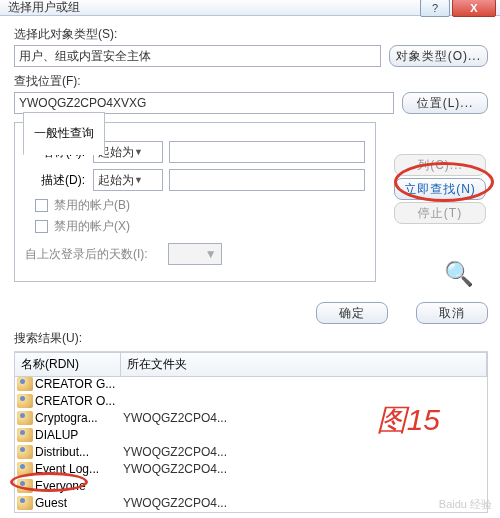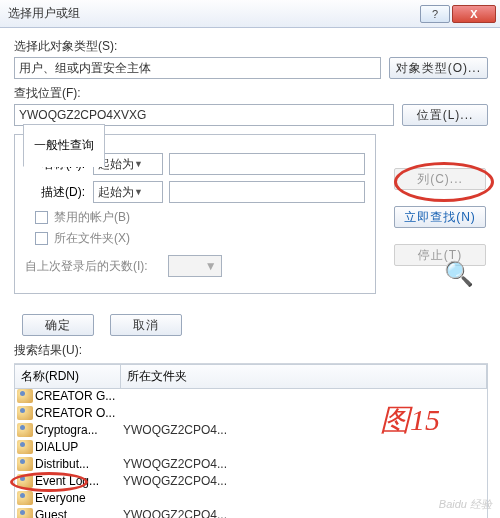--- a/index.html
+++ b/index.html
@@ -1,55 +1,55 @@
 <!DOCTYPE html>
 <html><head>
 <meta charset="utf-8">
 <style>
 *{box-sizing:border-box;margin:0;padding:0;font-family:"Microsoft YaHei","SimSun",sans-serif;font-size:12px}
 body{background:#fff;width:500px;height:518px;overflow:hidden;position:relative}
-.titlebar{height:28px;background:linear-gradient(#fdfdfe,#e8eef7);border-bottom:1px solid #b8c4d8;display:flex;align-items:center;padding:0 4px 0 8px}
+.titlebar{height:16px;background:linear-gradient(#fdfdfe,#e8eef7);border-bottom:1px solid #b8c4d8;display:flex;align-items:center;padding:0 4px 0 8px}
 .title-txt{flex:1;color:#333}
 .winbtn{width:30px;height:18px;margin-left:2px;border:1px solid #8a9bb5;background:linear-gradient(#f7fbff,#d7e5f5);border-radius:2px;display:flex;align-items:center;justify-content:center;font-size:11px;color:#444}
 .winbtn.close{background:linear-gradient(#f08e8e,#d64b3a);border-color:#a63a2e;color:#fff;width:44px;font-weight:bold}
 .body{padding:10px 12px 6px 14px}
 .row{display:flex;align-items:center;margin-bottom:4px}
 .lbl{color:#333;margin-bottom:2px}
 .field{flex:1;height:22px;border:1px solid #a8b2c0;background:#fff;padding:2px 4px;color:#333;display:flex;align-items:center}
-.btn{height:22px;min-width:86px;border:1px solid #9aa8bc;background:linear-gradient(#fdfdfe,#e6ecf4);border-radius:2px;padding:0 6px;margin-left:8px;color:#333;letter-spacing:1px;display:flex;align-items:center;justify-content:center;cursor:default}
+.btn{height:22px;min-width:86px;border:1px solid #9aa8bc;background:linear-gradient(#fdfdfe,#e6ecf4);border-radius:8px;padding:0 6px;margin-left:8px;color:#333;letter-spacing:1px;display:flex;align-items:center;justify-content:center;cursor:default}
 .btn.disabled{color:#999;background:#f3f3f3;border-color:#cfcfcf}
 .tabbox{border:1px solid #b8c0cc;margin-top:8px;position:relative;padding:12px 10px 10px 10px}
 .tab{position:absolute;top:-11px;left:8px;background:#fff;border:1px solid #b8c0cc;border-bottom:1px solid #fff;padding:12px 10px;font-size:12px}
 .formrow{display:flex;align-items:center;margin:6px 0}
 .formlbl{width:60px;color:#000000;text-align:right;margin-right:8px}
 .sunk{height:22px;border:1px solid #a8b2c0;background:#fff;padding:0 4px;display:flex;align-items:center}
 .select{width:70px;color:#333}
 .select .caret{color:#555;font-size:9px}
 .txtinput{flex:1;margin-left:6px}
 .chkrow{display:flex;align-items:center;margin:4px 0 4px 10px;color:#888}
 .chk{width:13px;height:13px;border:1px solid #9aa8bc;margin-right:6px;background:#fff}
-.rightcol{position:absolute;right:14px;top:130px;width:92px;display:flex;flex-direction:column;gap:16px}
+.rightcol{position:absolute;right:14px;top:130px;width:92px;display:flex;flex-direction:column;gap:2px}
 .rightcol .btn{margin-left:0;width:100%;min-width:0}
 .ring{position:absolute;border:3px solid #d83a2e;border-radius:50%;pointer-events:none}
 .ring1{width:100px;height:40px;right:6px;top:162px}
 .ring2{width:78px;height:20px;left:10px;top:472px}
 .mag{position:absolute;right:26px;top:260px;font-size:24px}
-.btnrow{display:flex;gap:8px;margin-top:6px}
+.btnrow{display:flex;justify-content:flex-end;gap:20px;margin-top:6px}
 .results{border-top:1px solid #d0d6de;margin-top:4px}
 .reshead{display:flex;background:linear-gradient(#fbfcfe,#eef2f7);border:1px solid #c8d0da}
 .reshead .col{padding:3px 6px;border-right:1px solid #c8d0da}
 .col1{width:106px}.col2{flex:1}
 .reslist{height:136px;overflow:hidden;border:1px solid #c8d0da;border-top:none;background:#fff}
 .resrow{display:flex;align-items:flex-start;height:17px;padding-left:2px;font-family:Tahoma,sans-serif;font-size:11px}
 .ico{width:16px;height:14px;margin-right:2px;background:radial-gradient(circle at 30% 30%,#ffe9a8,#d9a44a);border-radius:2px;position:relative}
 .ico::after{content:"";position:absolute;left:3px;top:2px;width:5px;height:5px;background:#6a8ec8;border-radius:50%}
 .resrow .c1{width:88px;white-space:nowrap;overflow:hidden}
 .resrow .c2{flex:1;color:#333}
-.annot{position:absolute;right:60px;top:400px;color:#e03a2e;font-size:30px;font-family:Liberation Serif, serif;font-style:italic}
-.wm{position:absolute;right:8px;bottom:6px;color:#ccc;font-size:11px;font-style:italic}
+.annot{position:absolute;right:60px;top:400px;color:#e03a2e;font-size:30px;font-family:Liberation Sans, sans-serif;font-style:italic}
+.wm{position:absolute;right:8px;bottom:6px;color:#ccc;font-size:11px;}
 .searchres-lbl{margin:6px 0 2px 0}
 </style>
 </head>
 <body>
 
 <div class="titlebar">
   <span class="title-txt">选择用户或组</span>
   <div class="winbtn">?</div>
   <div class="winbtn close">X</div>
 </div>
@@ -88,21 +88,21 @@
       </div>
       <div class="sunk txtinput"></div>
     </div>
 
     <div class="chkrow">
       <div class="chk"></div>
       <span>禁用的帐户(B)</span>
     </div>
     <div class="chkrow">
       <div class="chk"></div>
-      <span>所在文件夹(X)</span>
+      <span>禁用的帐户(X)</span>
     </div>
 
     <div class="formrow" style="margin-top:8px">
       <span style="color:#888;margin-right:20px">自上次登录后的天数(I):</span>
       <div class="sunk" style="width:54px;background:#f3f3f3;justify-content:flex-end">
         <span class="caret" style="color:#aaa">▼</span>
       </div>
     </div>
   </div>
 

